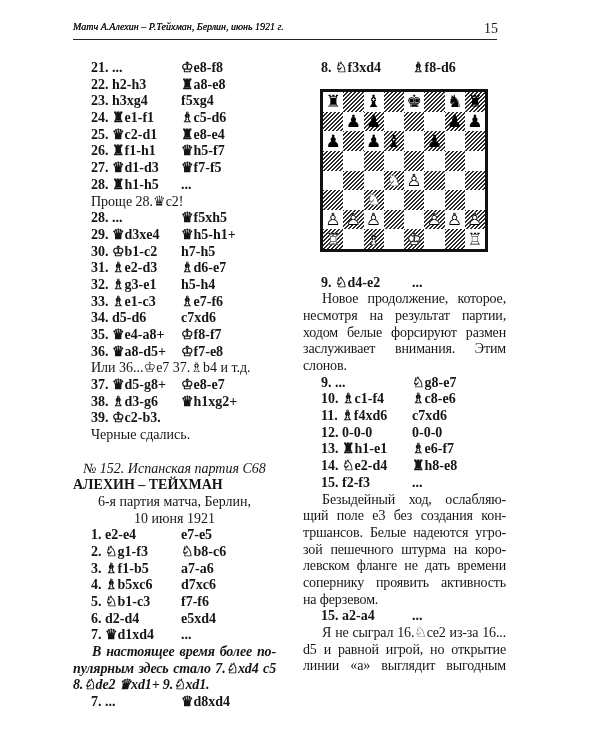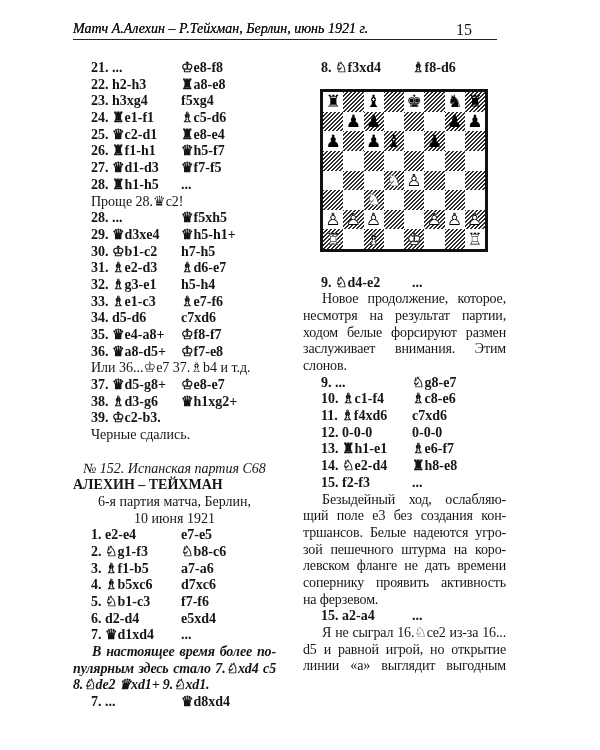--- a/index.html
+++ b/index.html
@@ -2,25 +2,25 @@
 <html><head>
   <meta charset="utf-8">
   <style>
     html, body { margin:0; padding:0; }
     body {
       width:600px; height:750px; position:relative; overflow:hidden;
       background:#ffffff; color:#151515;
       font-family:"Liberation Serif", "DejaVu Serif", serif;
     }
     .running-head {
-      position:absolute; left:73px; top:21px; font-size:14px; font-style:italic;
+      position:absolute; left:73px; top:21px; font-size:10px; font-style:italic;
       white-space:nowrap; text-shadow:0 0 0.4px #000;
     }
     .page-number {
-      position:absolute; left:456px; top:21px; font-size:16px; white-space:nowrap;
+      position:absolute; left:484px; top:21px; font-size:14px; white-space:nowrap;
     }
     .head-rule {
       position:absolute; left:73px; top:39px; width:424px; height:1px; background:#222;
     }
     .column { position:absolute; width:203px; }
     #left-col { left:73px; top:60px; }
     #right-top { left:303px; top:60px; }
     #right-bottom { left:303px; top:274.6px; }
 
     .line {

